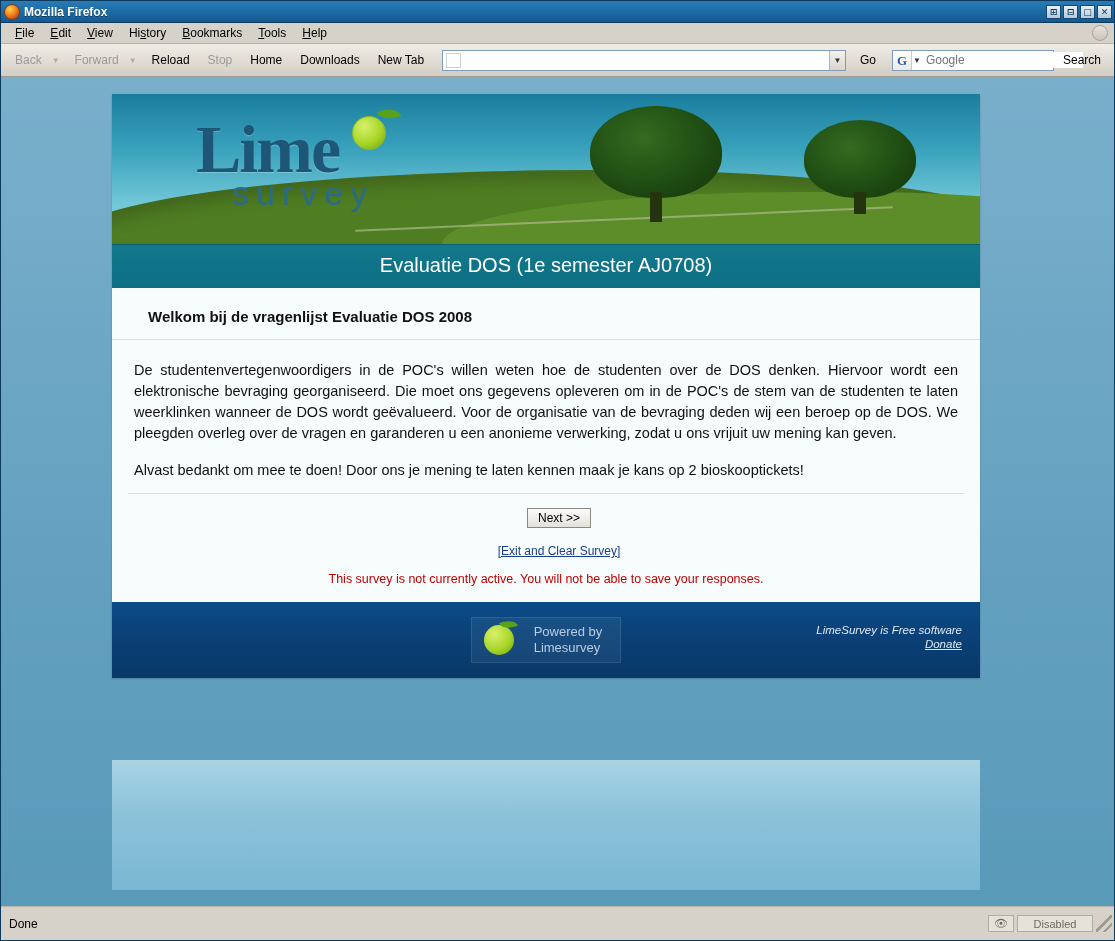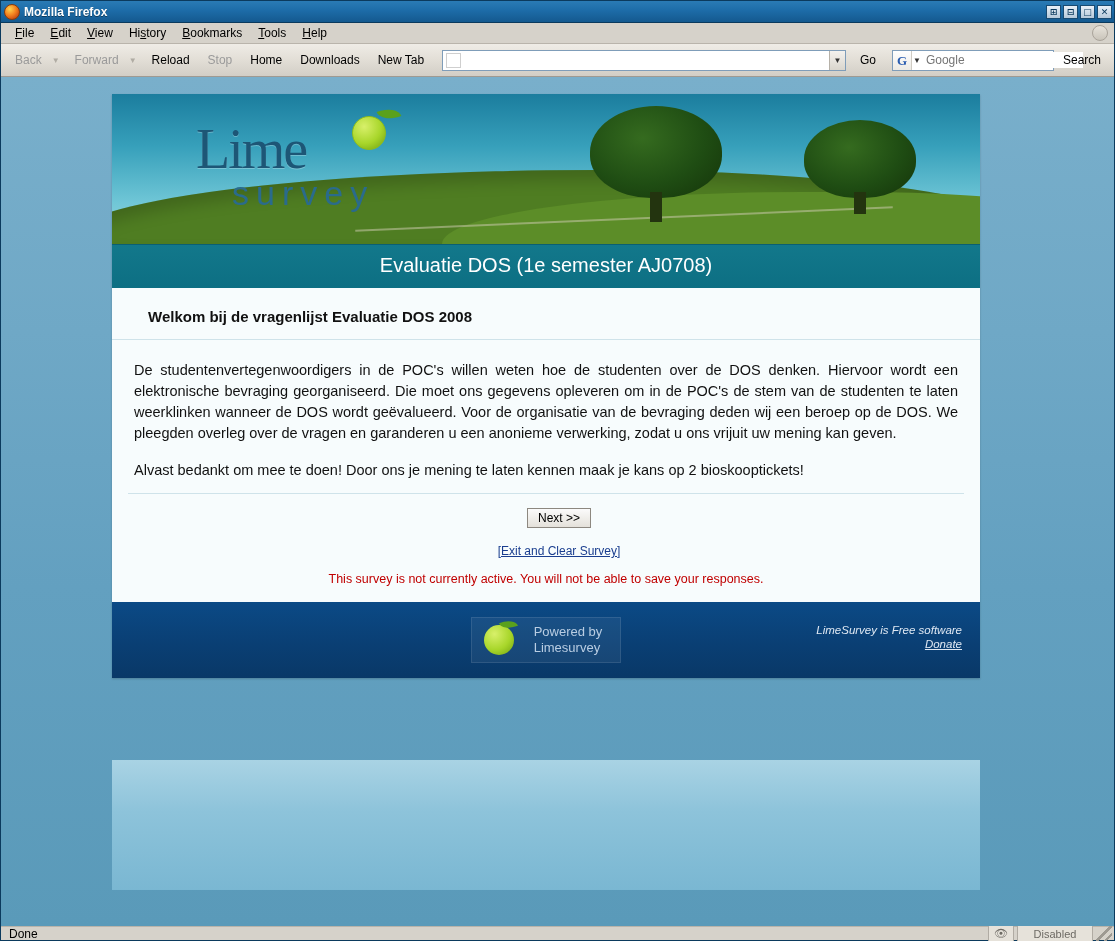--- a/index.html
+++ b/index.html
@@ -188,21 +188,21 @@
   .tree.t2 { left: 692px; bottom: 30px; }
   .tree.t2 .crown { width: 112px; height: 78px; }
   .tree.t2 .trunk { height: 22px; }
 
   .logo-lime {
     position: absolute; left: 84px; top: 18px;
     color: #1b4f6b;
     font-family: "Liberation Serif", serif;
   }
   .logo-lime .word {
-    font-size: 56px; font-weight: normal; letter-spacing: -2px;
+    font-size: 68px; font-weight: bold; letter-spacing: -2px;
     line-height: 74px;
     color: #1d5676;
     text-shadow: 0 1px 0 rgba(255,255,255,.25);
   }
   .logo-lime .sub {
     font-size: 34px; letter-spacing: 7px; color: #2a6b8c;
     margin-top: -12px; margin-left: 36px;
     font-family: "Liberation Sans", sans-serif;
   }
   .logo-fruit {
@@ -295,21 +295,21 @@
   .free .donate { color: #dfe8f3; font-size: 11.5px; font-style: italic; text-decoration: underline; display: block; margin-top: 2px; }
 
   .page-tail {
     position: absolute; left: 111px; top: 683px;
     width: 868px; height: 130px;
     background: linear-gradient(to bottom, #a9d3e4 0%, #8dc3da 40%, #7ab7d2 100%);
   }
 
   
   .statusbar {
-    height: 14px;
+    height: 34px;
     background: #d6d2ca;
     border-top: 1px solid #b9b4ab;
     display: flex; align-items: center;
     font-size: 12px;
     padding: 0 2px 0 8px;
   }
   .status-text { flex: 1 1 auto; }
   .status-box {
     height: 17px; border: 1px solid #b0aba3;
     background: #e6e2da;

